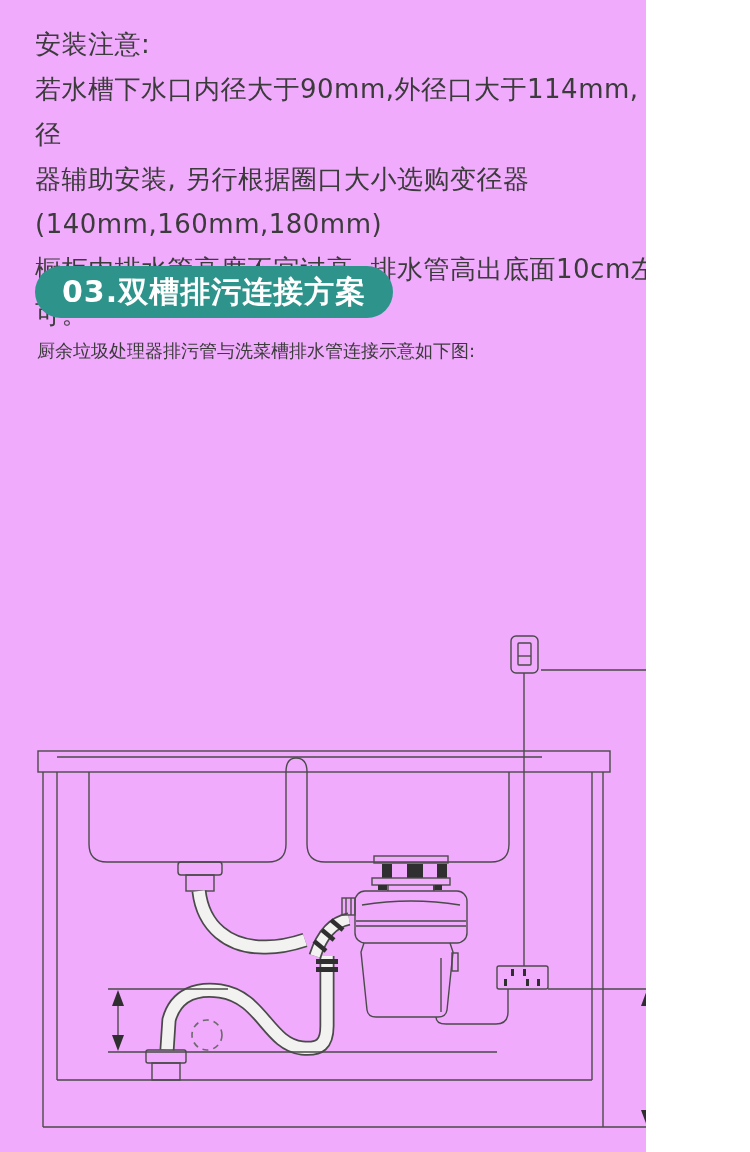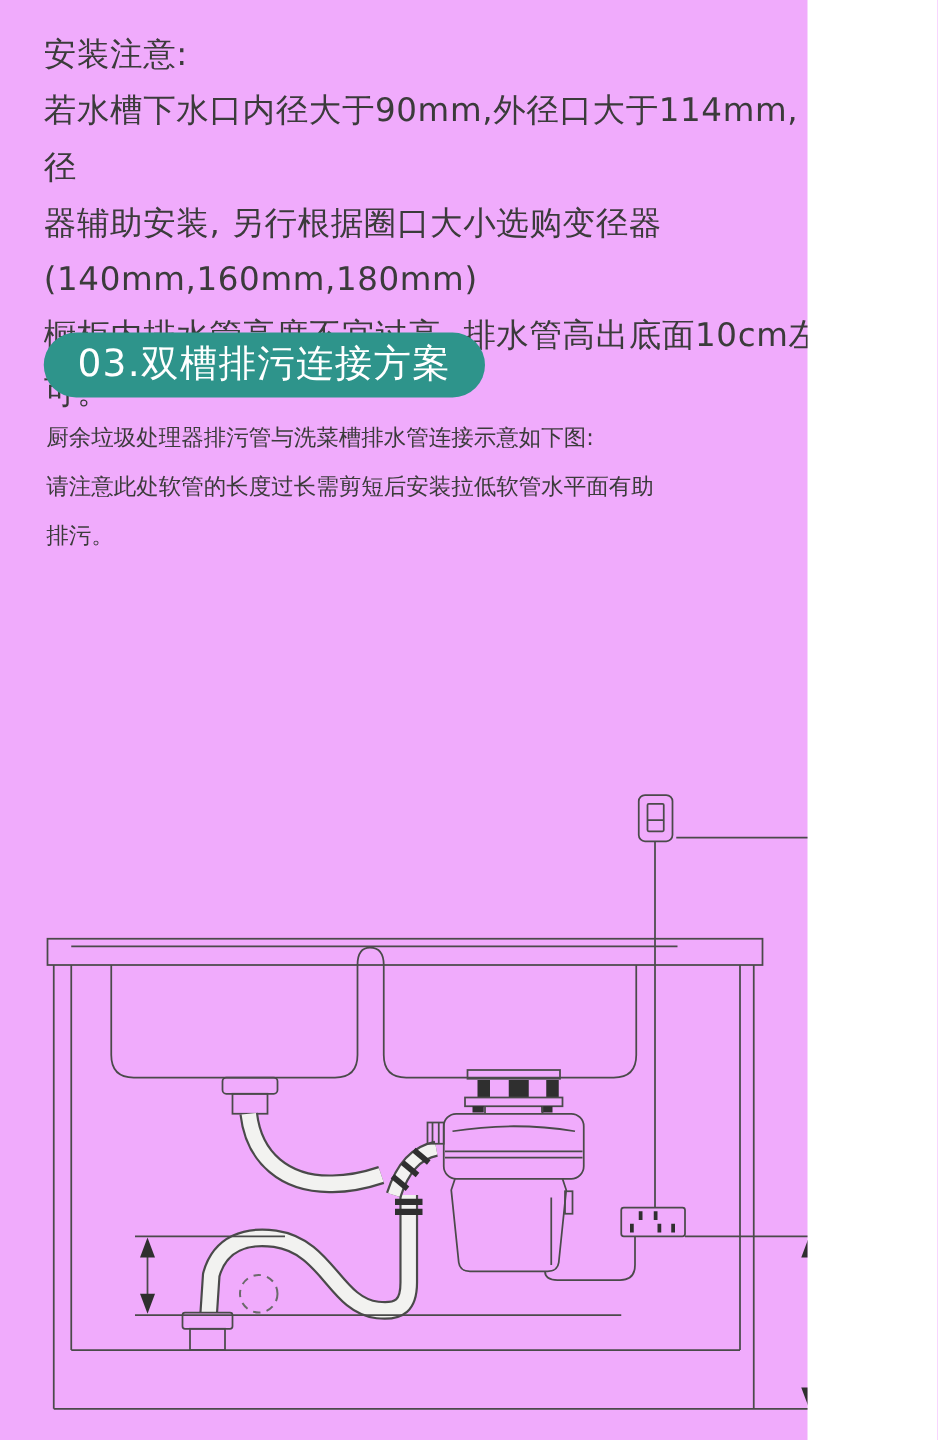--- a/index.html
+++ b/index.html
@@ -1,21 +1,21 @@
 <!DOCTYPE html>
 <html><head>
 <meta charset="utf-8">
 <style>
   html,body{margin:0;padding:0;}
   .screen{position:relative;width:646px;height:1152px;background:#f0abfc;overflow:hidden;
           font-family:"DejaVu Sans",sans-serif;color:#3b3b3b;}
   .intro{position:absolute;left:35px;top:22px;width:712px;font-size:26px;line-height:45px;
          white-space:pre-line;letter-spacing:0.5px;}
   .badge{position:absolute;left:35px;top:266px;height:52px;line-height:52px;display:inline-block;
-         background:#2e948b;color:#ffffff;font-size:30px;font-weight:normal;border-radius:27px;
+         background:#2e948b;color:#ffffff;font-size:30px;font-weight:bold;border-radius:27px;
          padding:0 27px;letter-spacing:1px;}
   .paras{position:absolute;left:37px;top:331px;width:712px;font-size:18px;line-height:39px;}
   .paras div{white-space:pre-line;margin:0;}
   .diagram{position:absolute;left:0;top:620px;width:750px;height:532px;}
   .diagram svg{position:absolute;left:0;top:0;}
   .ln{stroke:#4a4a4a;stroke-width:1.4;fill:none;}
   .pipe-o{stroke:#4a4a4a;stroke-width:15;fill:none;stroke-linecap:butt;}
   .pipe-i{stroke:#f2f2f0;stroke-width:11.5;fill:none;stroke-linecap:butt;}
   .pipe2-o{stroke:#4a4a4a;stroke-width:13;fill:none;}
   .pipe2-i{stroke:#f2f2f0;stroke-width:9.5;fill:none;}
@@ -31,22 +31,20 @@
   <div class="intro">安装注意:
 若水槽下水口内径大于90mm,外径口大于114mm, 需要变径
 器辅助安装, 另行根据圈口大小选购变径器
 (140mm,160mm,180mm)
 橱柜内排水管高度不宜过高, 排水管高出底面10cm左右即可。</div>
 
   <div class="badge">03.双槽排污连接方案</div>
 
   <div class="paras">
     <div>厨余垃圾处理器排污管与洗菜槽排水管连接示意如下图:</div>
-    <div>请注意此处软管的长度过长需剪短后安装拉低软管水平面有助
-排污。</div>
   </div>
 
   <div class="diagram">
     <svg width="750" height="532" viewBox="0 620 750 532">
 
       <g>
         <rect class="ln" x="511" y="636" width="27" height="37" rx="5"></rect>
         <rect class="ln" x="518" y="643" width="13" height="22" rx="1"></rect>
         <line class="ln" x1="518" y1="656" x2="531" y2="656"></line>
       </g>

